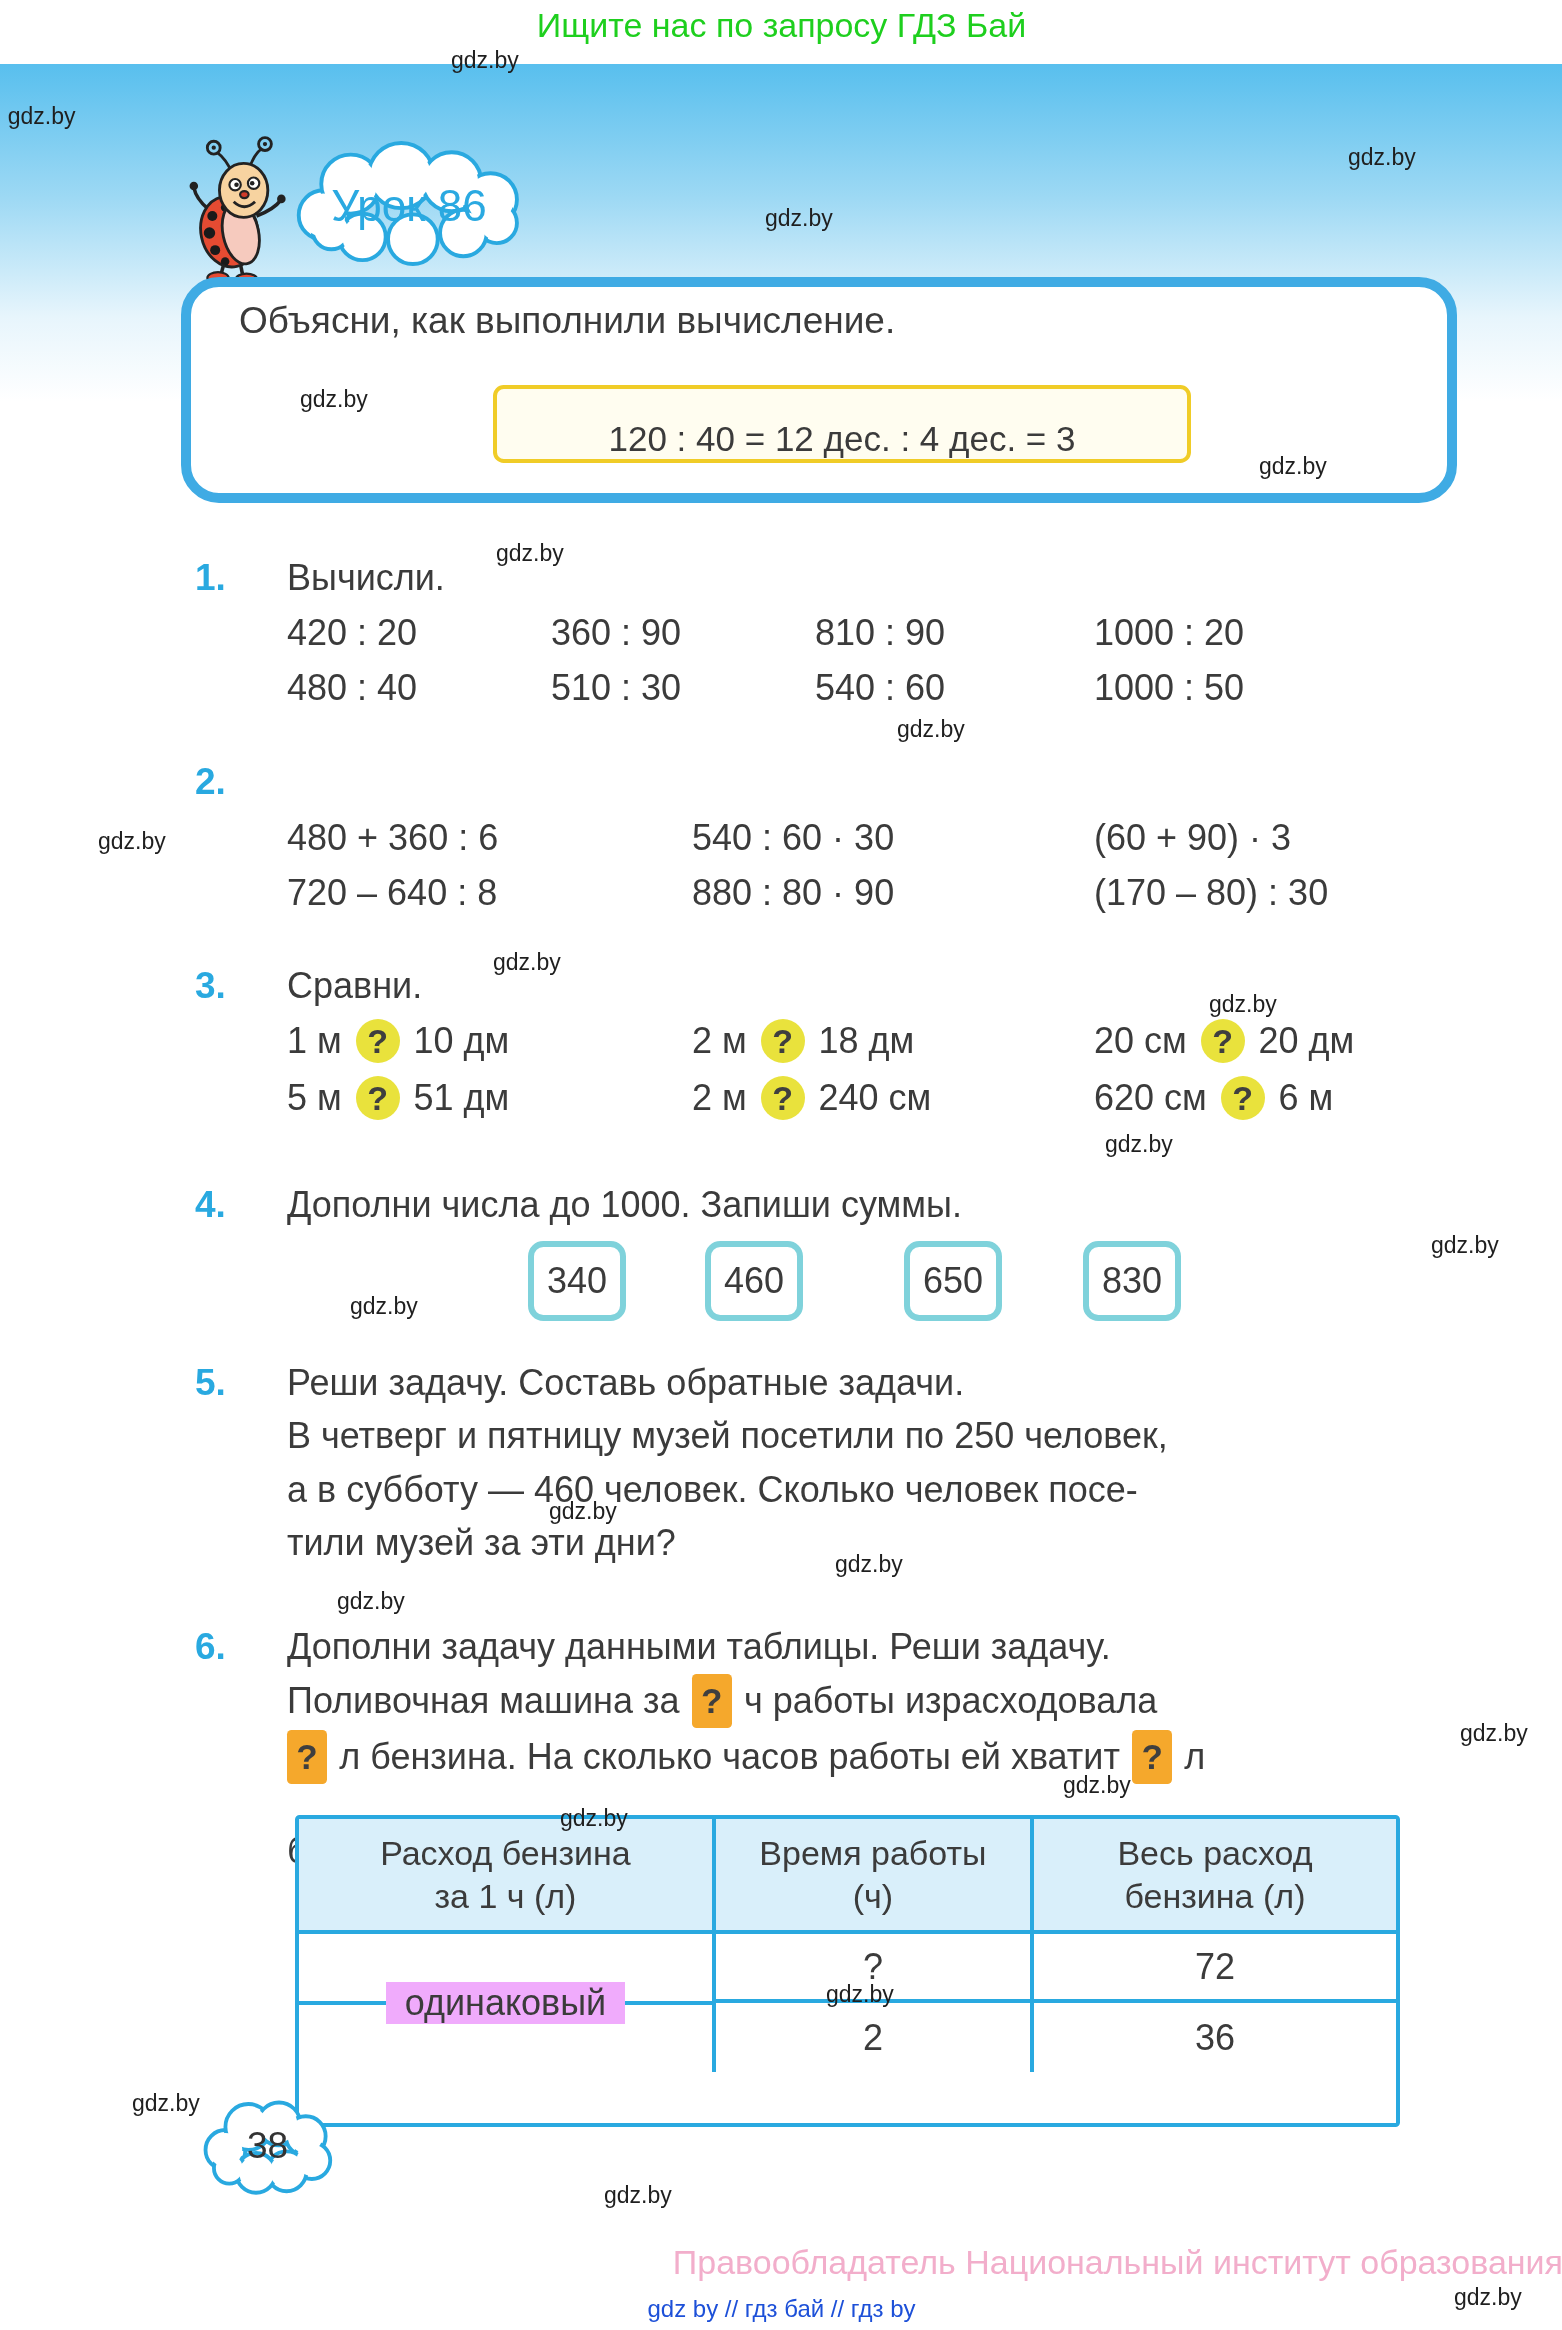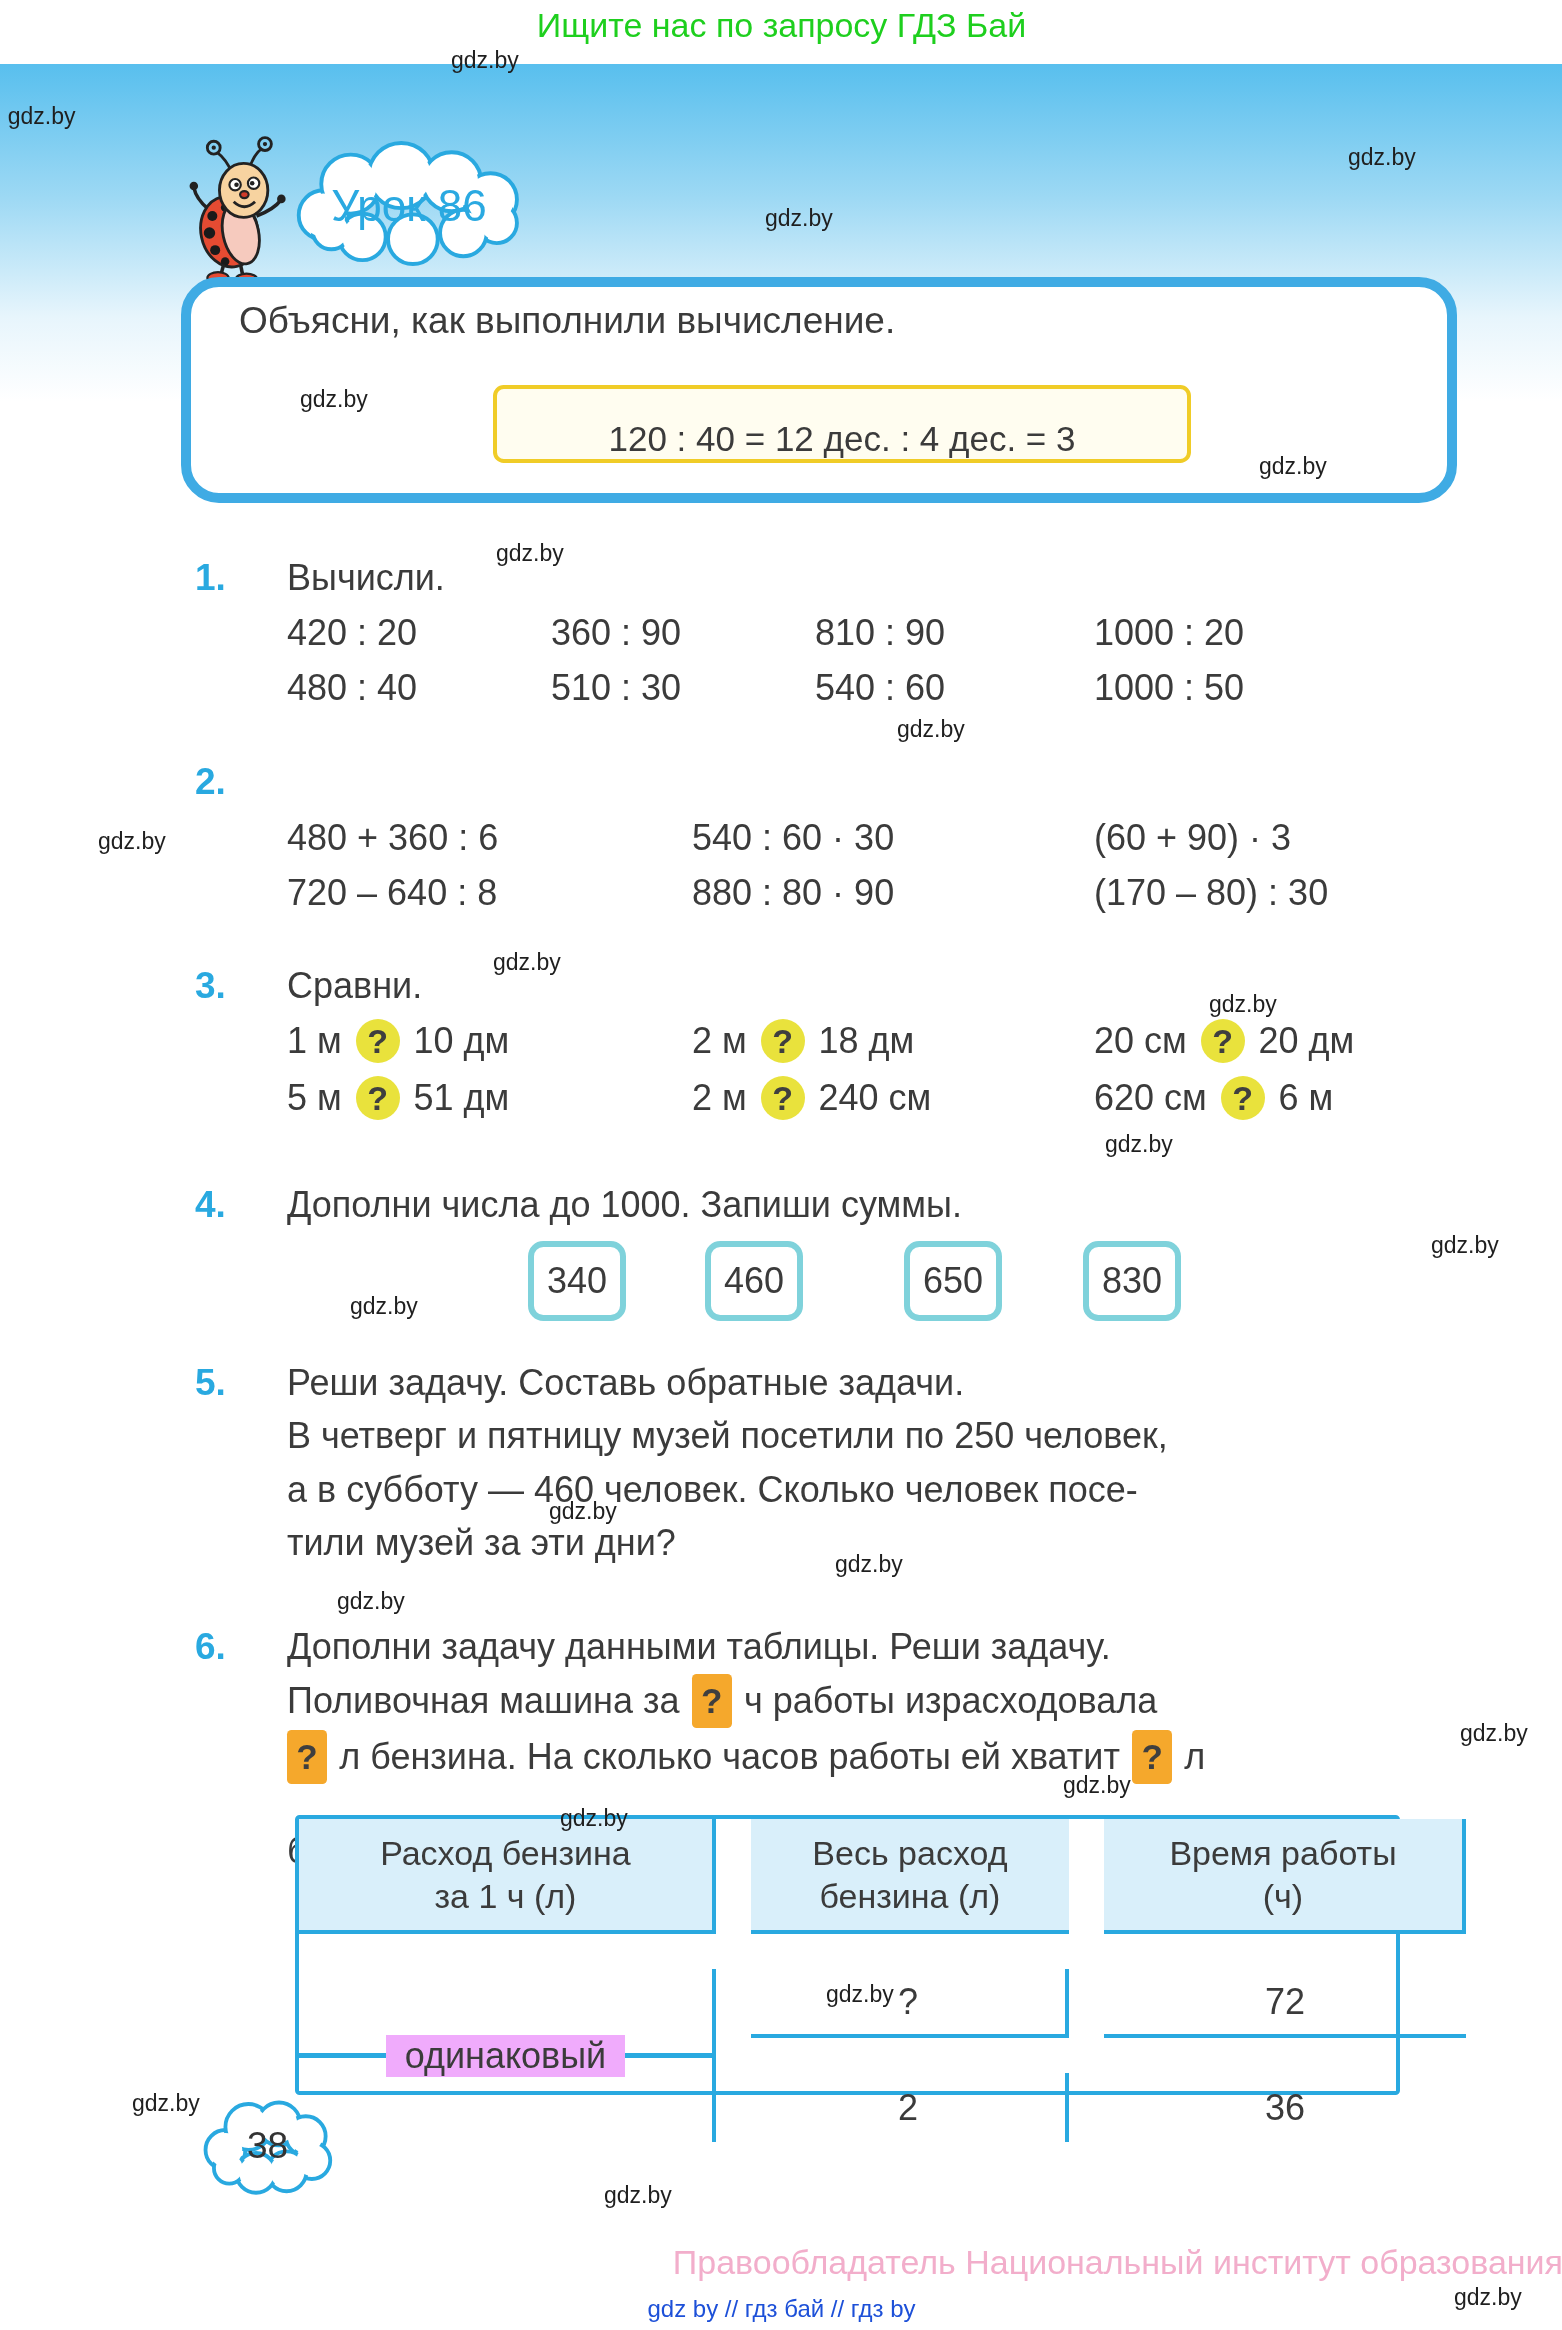--- a/index.html
+++ b/index.html
@@ -29,23 +29,23 @@
     font-size:36px;color:#3b3b3b;white-space:nowrap;}
   .qcircle{display:inline-flex;width:44px;height:44px;border-radius:50%;background:#e9e23c;
     color:#3f3f3f;font-size:34px;font-weight:bold;align-items:center;justify-content:center;}
   .qbox{display:inline-flex;width:40px;height:54px;border-radius:4.6px;background:#f5a82c;
     color:#3f3f3f;font-size:35px;font-weight:bold;align-items:center;justify-content:center;}
   .textline{position:absolute;display:flex;align-items:center;gap:12.2px;
     font-size:36px;color:#3b3b3b;white-space:nowrap;}
   .numbox{position:absolute;width:98px;height:80px;border:6.1px solid #7fd2db;border-radius:15.3px;
     background:#fff;box-sizing:border-box;display:flex;align-items:center;justify-content:center;
     font-size:36px;color:#3b3b3b;}
-  .gtable{position:absolute;left:295px;top:1815px;width:1105px;height:280px;
+  .gtable{position:absolute;left:295px;top:1815px;width:1105px;height:312px;
     display:grid;grid-template-columns:38% 29% 33%;grid-template-rows:115px 69px 69px;
-    border:4.6px solid #29a9e0;border-radius:4.6px;background:#fff;box-sizing:border-box;gap:35px;}
+    border:4.6px solid #29a9e0;border-radius:4.6px;background:#fff;box-sizing:border-box;}
   .th{background:#d9effa;border-right:4.6px solid #29a9e0;border-bottom:4.6px solid #29a9e0;
     display:flex;align-items:center;justify-content:center;text-align:center;
     font-size:34px;color:#3b3b3b;white-space:pre-line;line-height:1.25;}
   .th.last{border-right:none;}
   .td{display:flex;align-items:center;justify-content:center;font-size:36px;color:#3b3b3b;}
   .td.mid{border-right:4.6px solid #29a9e0;}
   .td.rowdiv{border-bottom:4.6px solid #29a9e0;}
   .spancell{grid-row:2/4;grid-column:1;position:relative;border-right:4.6px solid #29a9e0;
     display:flex;align-items:center;justify-content:center;}
   .spanline{position:absolute;left:0;top:calc(50% - 2.3px);width:100%;height:4.6px;background:#29a9e0;}
@@ -208,24 +208,24 @@
     <span class="qbox">?</span>
     <span>л бензина. На сколько часов работы ей хватит</span>
     <span class="qbox">?</span>
     <span>л</span>
   </div>
   <div class="expr" style="left:287px;top:1830px">бензина?</div>
 
   <div class="gtable">
     <div class="th">Расход бензина
 за 1 ч (л)</div>
+    <div class="th">Время работы
+(ч)</div>
     <div class="th last">Весь расход
 бензина (л)</div>
-    <div class="th">Время работы
-(ч)</div>
     <div class="spancell">
       <div class="spanline"></div>
       <span class="spanword">одинаковый</span>
     </div>
     <div class="td mid rowdiv">?</div>
     <div class="td rowdiv">72</div>
     <div class="td mid">2</div>
     <div class="td">36</div>
   </div>
 

